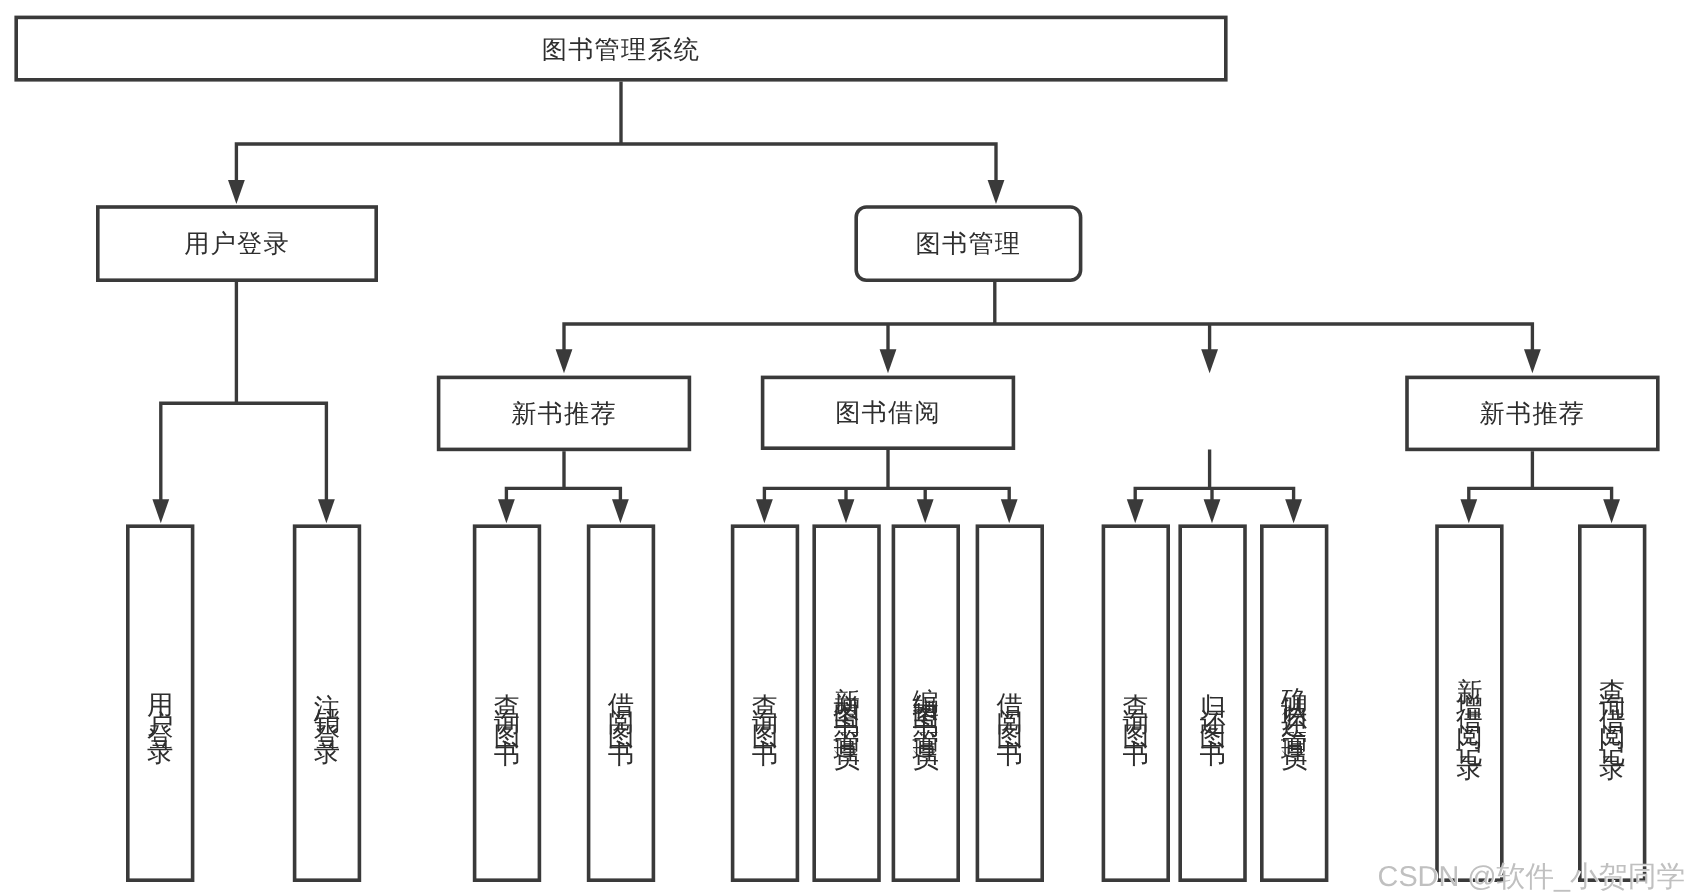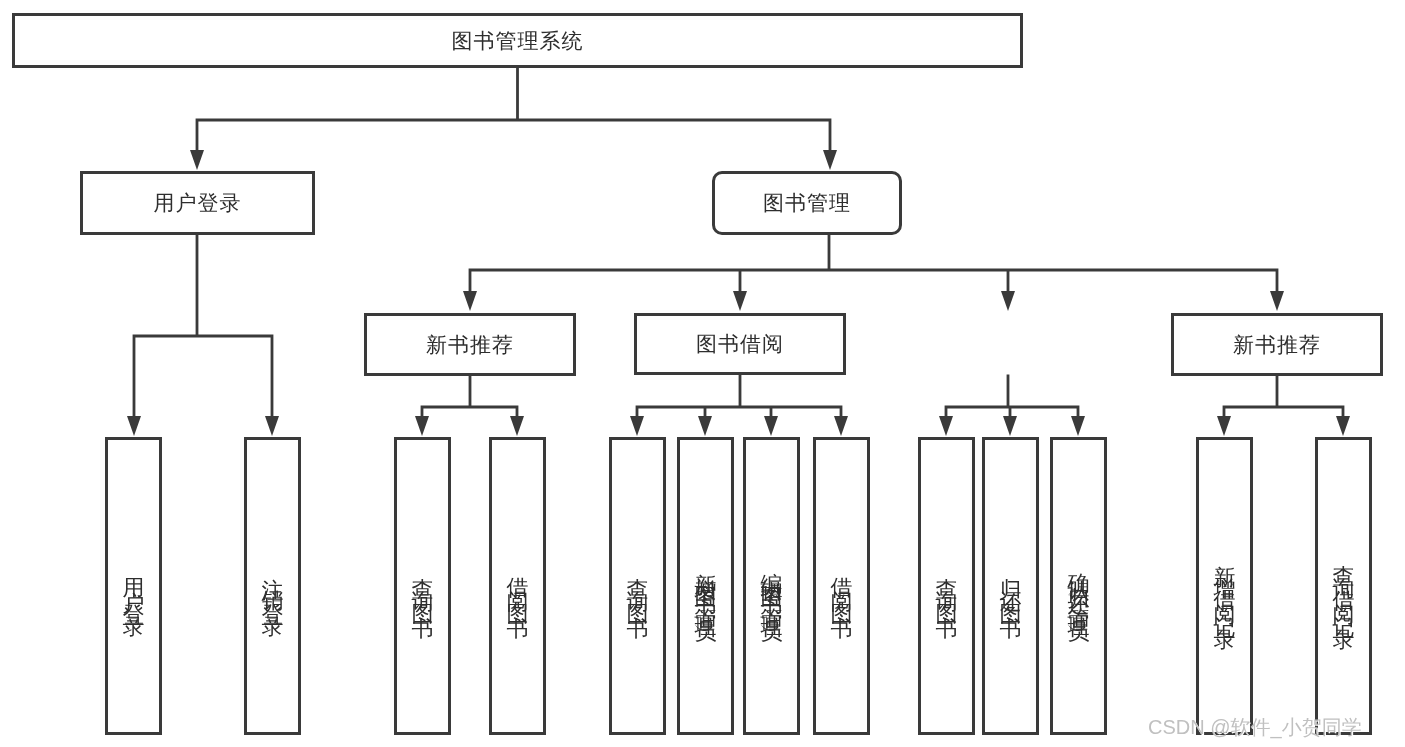--- a/index.html
+++ b/index.html
@@ -56,21 +56,21 @@
     letter-spacing: 13px;
     line-height: 1;
   }
   .leaf-text.long {
     letter-spacing: 7px;
   }
   .watermark {
     position: absolute;
     left: 1148px;
     top: 714px;
-    font-size: 20px;
+    font-size: 24px;
     color: #c0c0c0;
     text-shadow: 1px 1px 0 #ffffff;
     white-space: nowrap;
     z-index: 5;
   }
 </style>
 </head>
 <body>
 
 <div class="stage">

